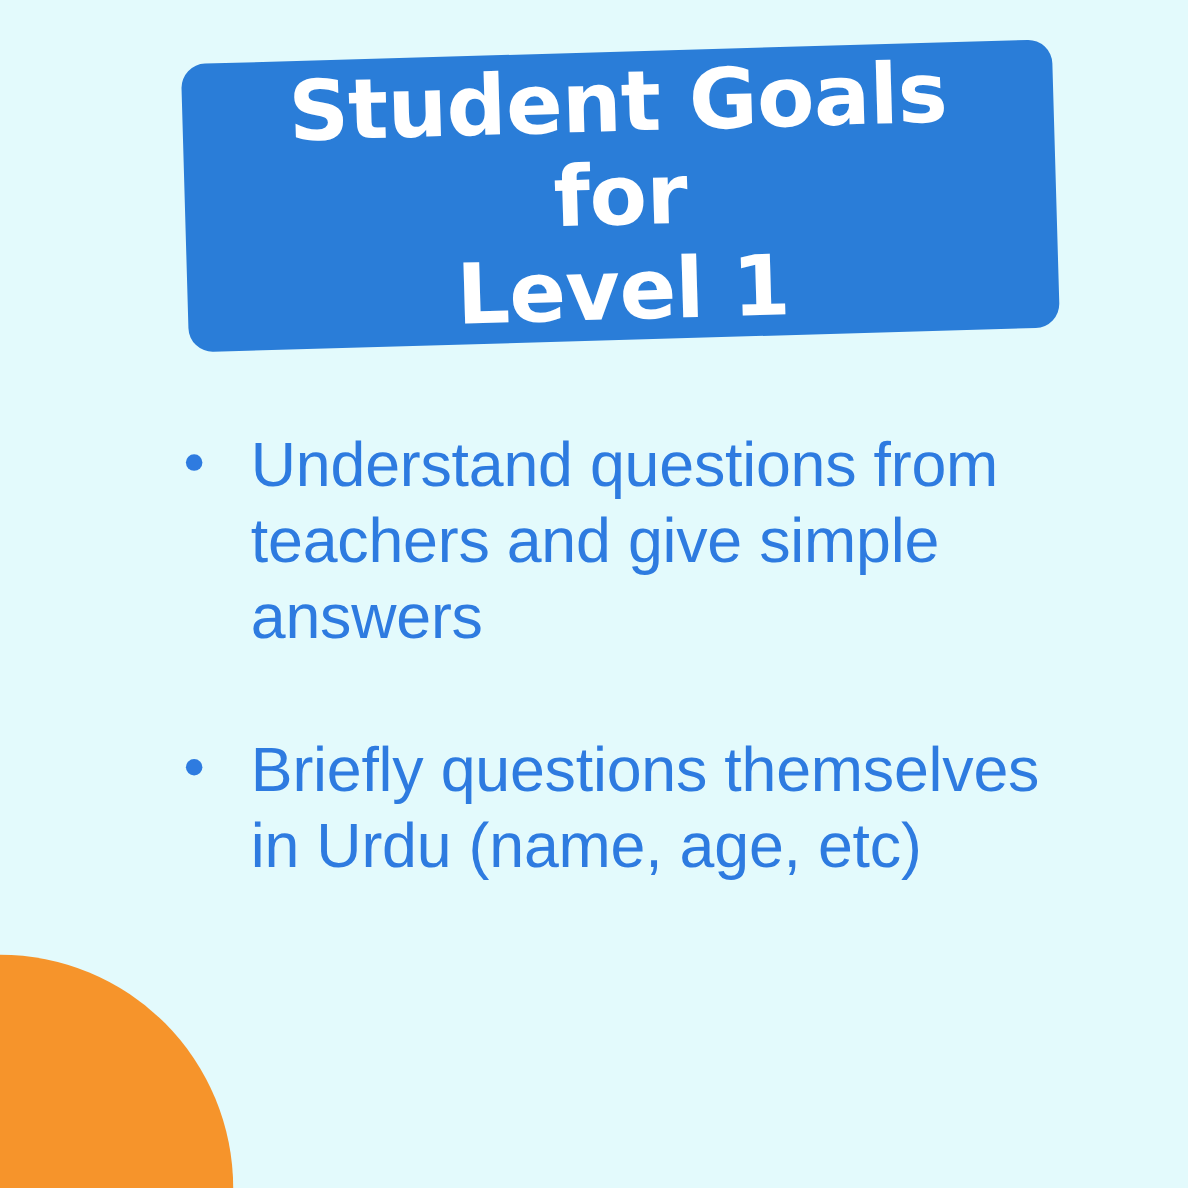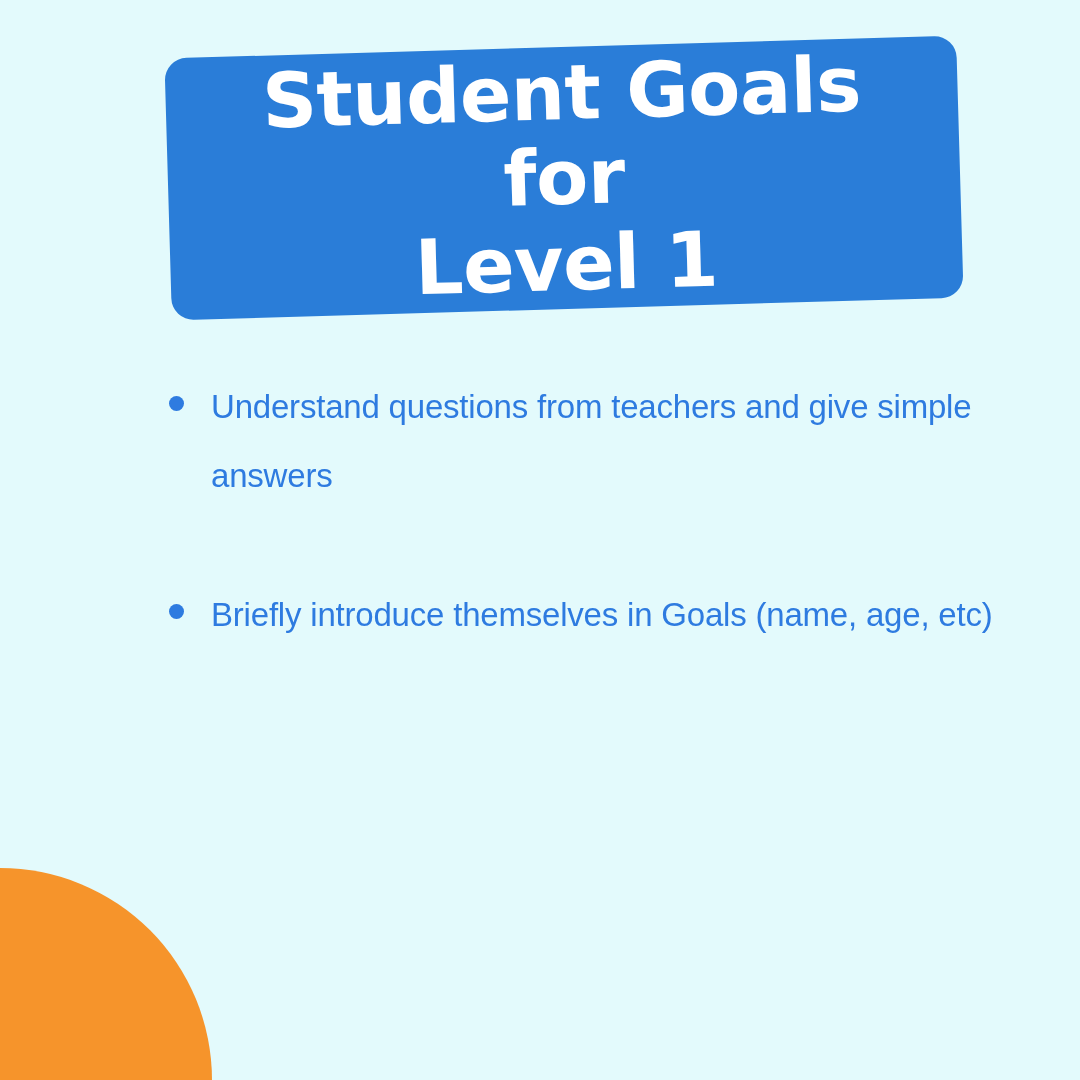--- a/index.html
+++ b/index.html
@@ -93,24 +93,24 @@
     height: 15px;
     border-radius: 50%;
     background: #2e7be0;
   }
 
   .goal-text {
     display: block;
     color: #2e7be0;
     font-family: "Liberation Sans", sans-serif;
     font-weight: normal;
-    font-size: 33px;
+    font-size: 57px;
     line-height: 69px;
     letter-spacing: -0.2px;
-    margin: 0;
+    margin: 17px;
   }
 </style>
 </head>
 <body>
 
 <div id="slide">
 
   <div class="deco-circle"></div>
 
   <div class="title-banner">
@@ -120,19 +120,19 @@
 
   <ul class="goals-list">
 
     <li class="goal-item">
       <span class="goal-bullet"></span>
       <span class="goal-text">Understand questions from teachers and give simple answers</span>
     </li>
 
     <li class="goal-item">
       <span class="goal-bullet"></span>
-      <span class="goal-text">Briefly introduce themselves in Goals (name, age, etc)</span>
+      <span class="goal-text">Briefly questions themselves in Urdu (name, age, etc)</span>
     </li>
 
 
   </ul>
 
 </div>
 
 </body></html>

